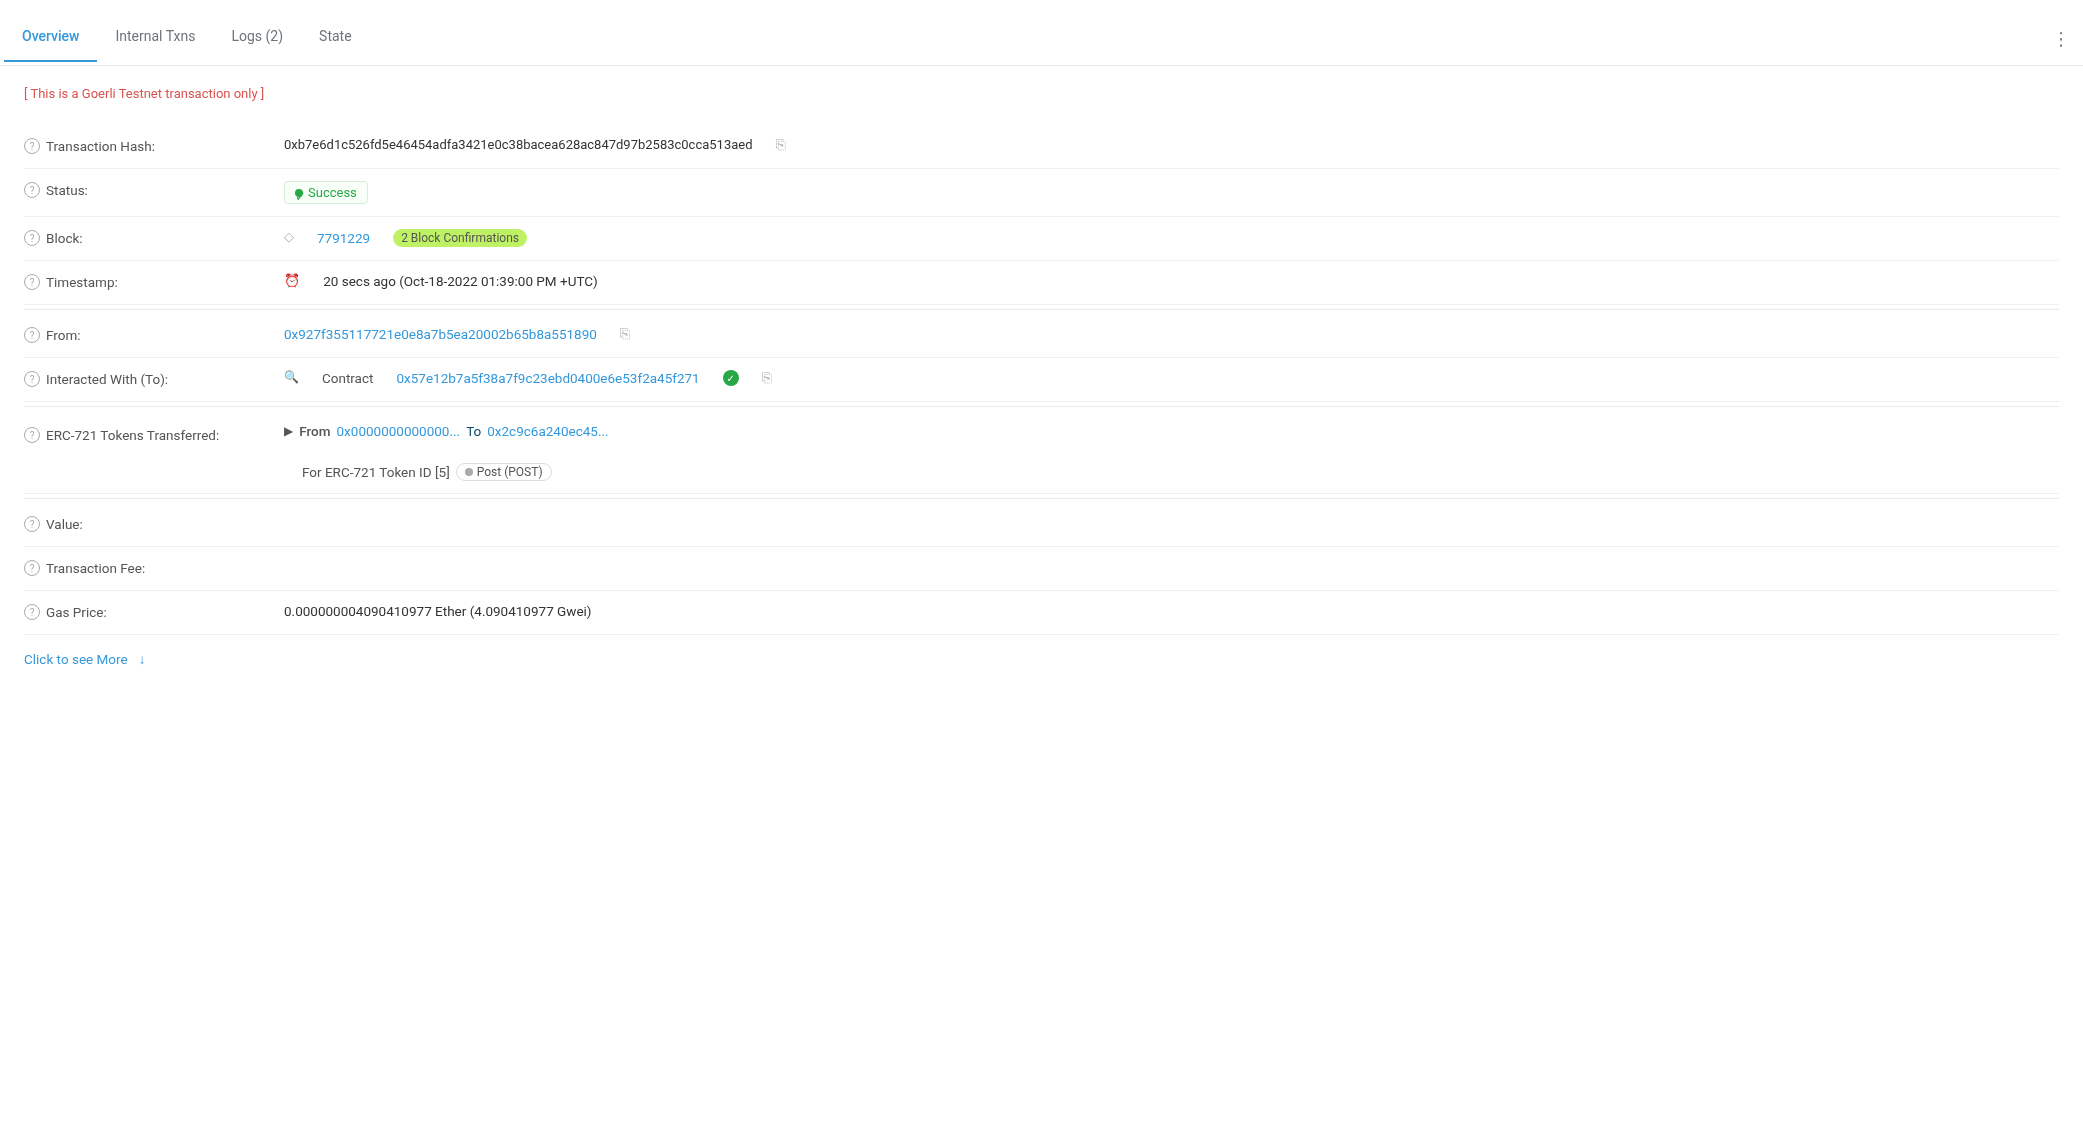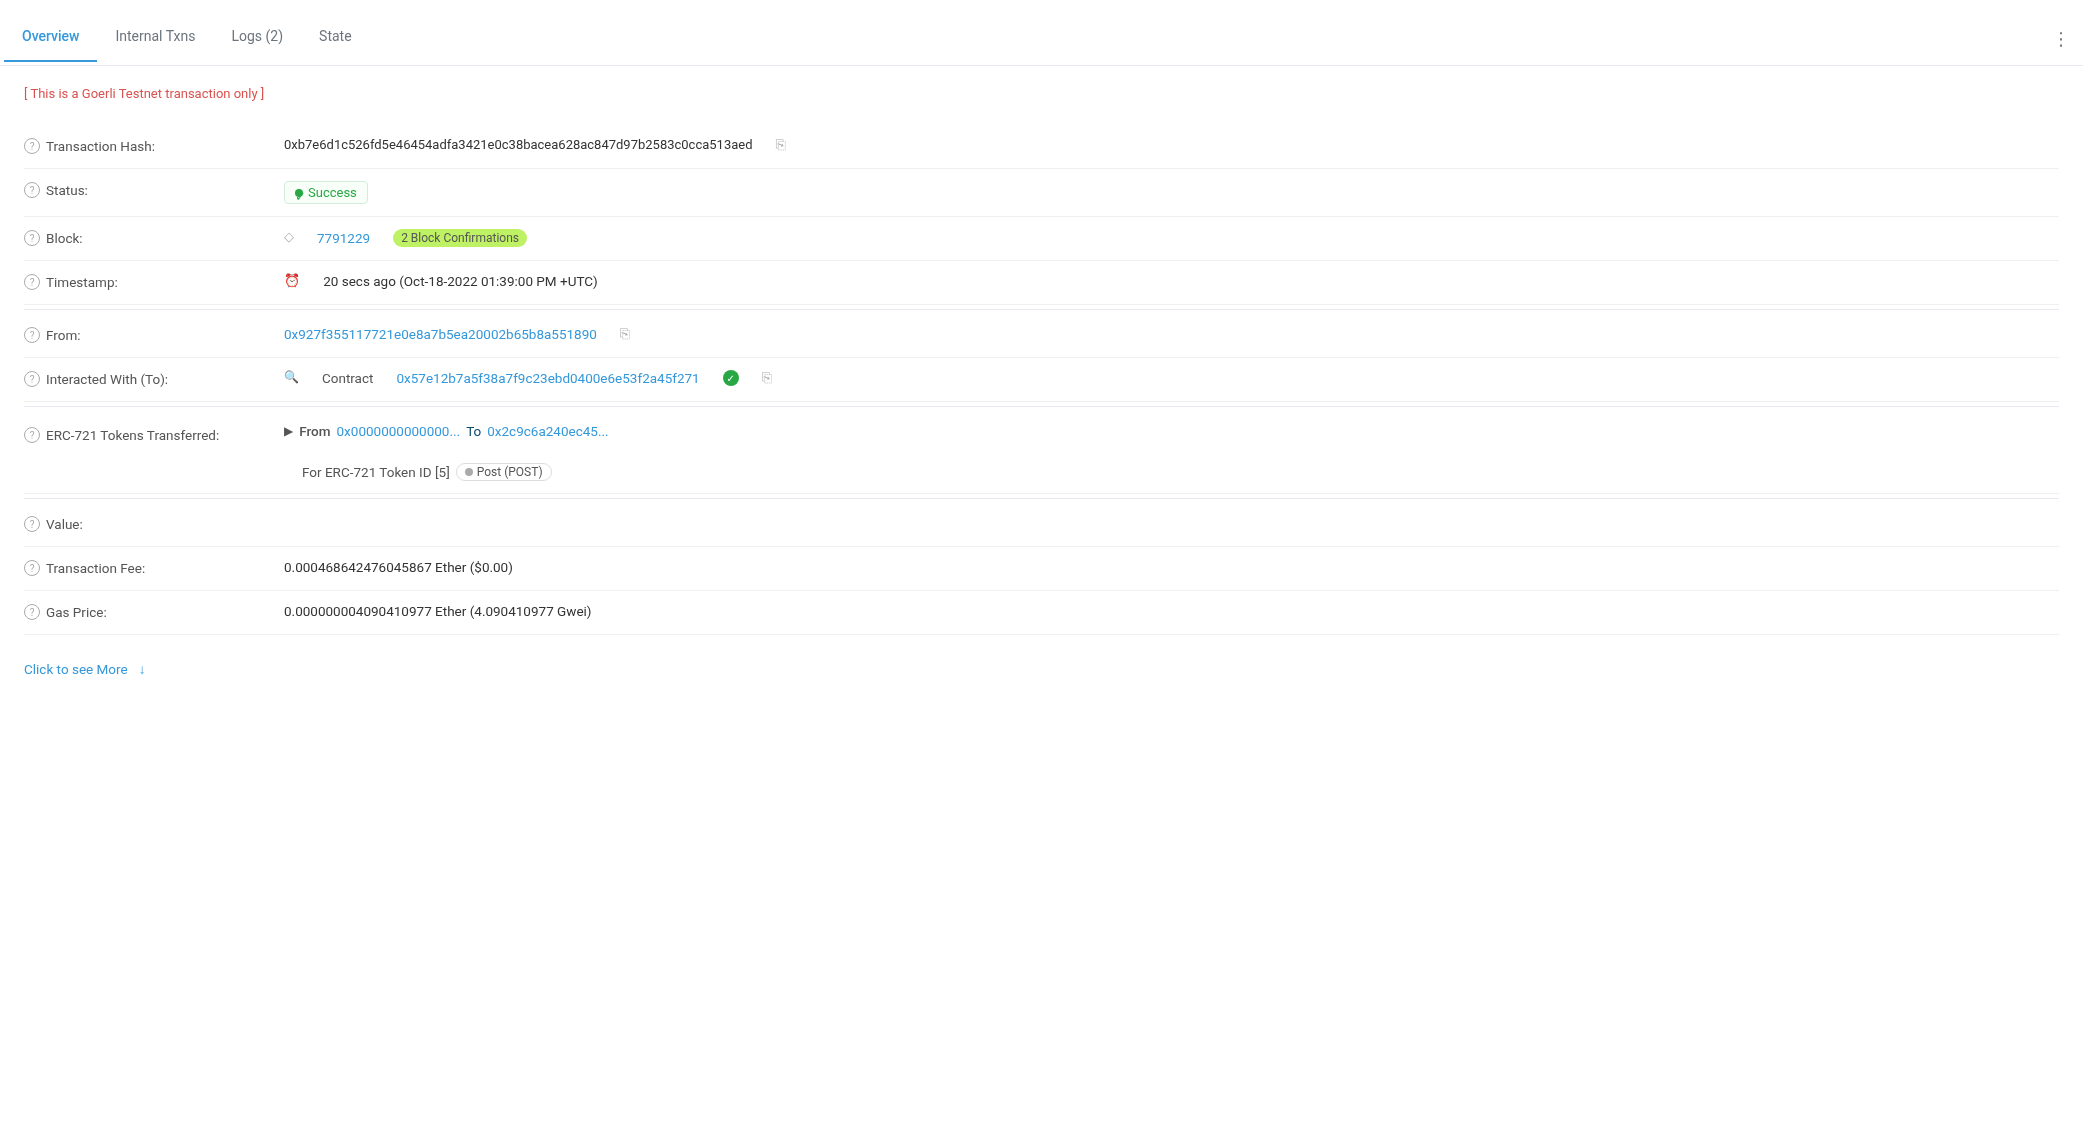--- a/index.html
+++ b/index.html
@@ -226,21 +226,21 @@
       margin: 4px 0;
     }
     
     .see-more {
       display: inline-flex;
       align-items: center;
       gap: 11px;
       color: #3498db;
       cursor: pointer;
       font-size: 13.5px;
-      margin-top: 26px;
+      margin-top: 16px;
       text-decoration: none;
     }
     .search-icon-sm {
       font-size: 12px;
       color: #3498db;
     }
   </style>
 </head>
 <body>
 
@@ -376,23 +376,20 @@
       <span>Value:</span>
     </div>
   </div>
 
   
   <div class="info-row">
     <div class="row-label">
       <span class="help-icon">?</span>
       <span>Transaction Fee:</span>
     </div>
-    <div class="row-value">
-      <span>0.000468642476045867 Ether ($0.00)</span>
-    </div>
   </div>
 
   
   <div class="info-row">
     <div class="row-label">
       <span class="help-icon">?</span>
       <span>Gas Price:</span>
     </div>
     <div class="row-value">
       <span>0.000000004090410977 Ether (4.090410977 Gwei)</span>

